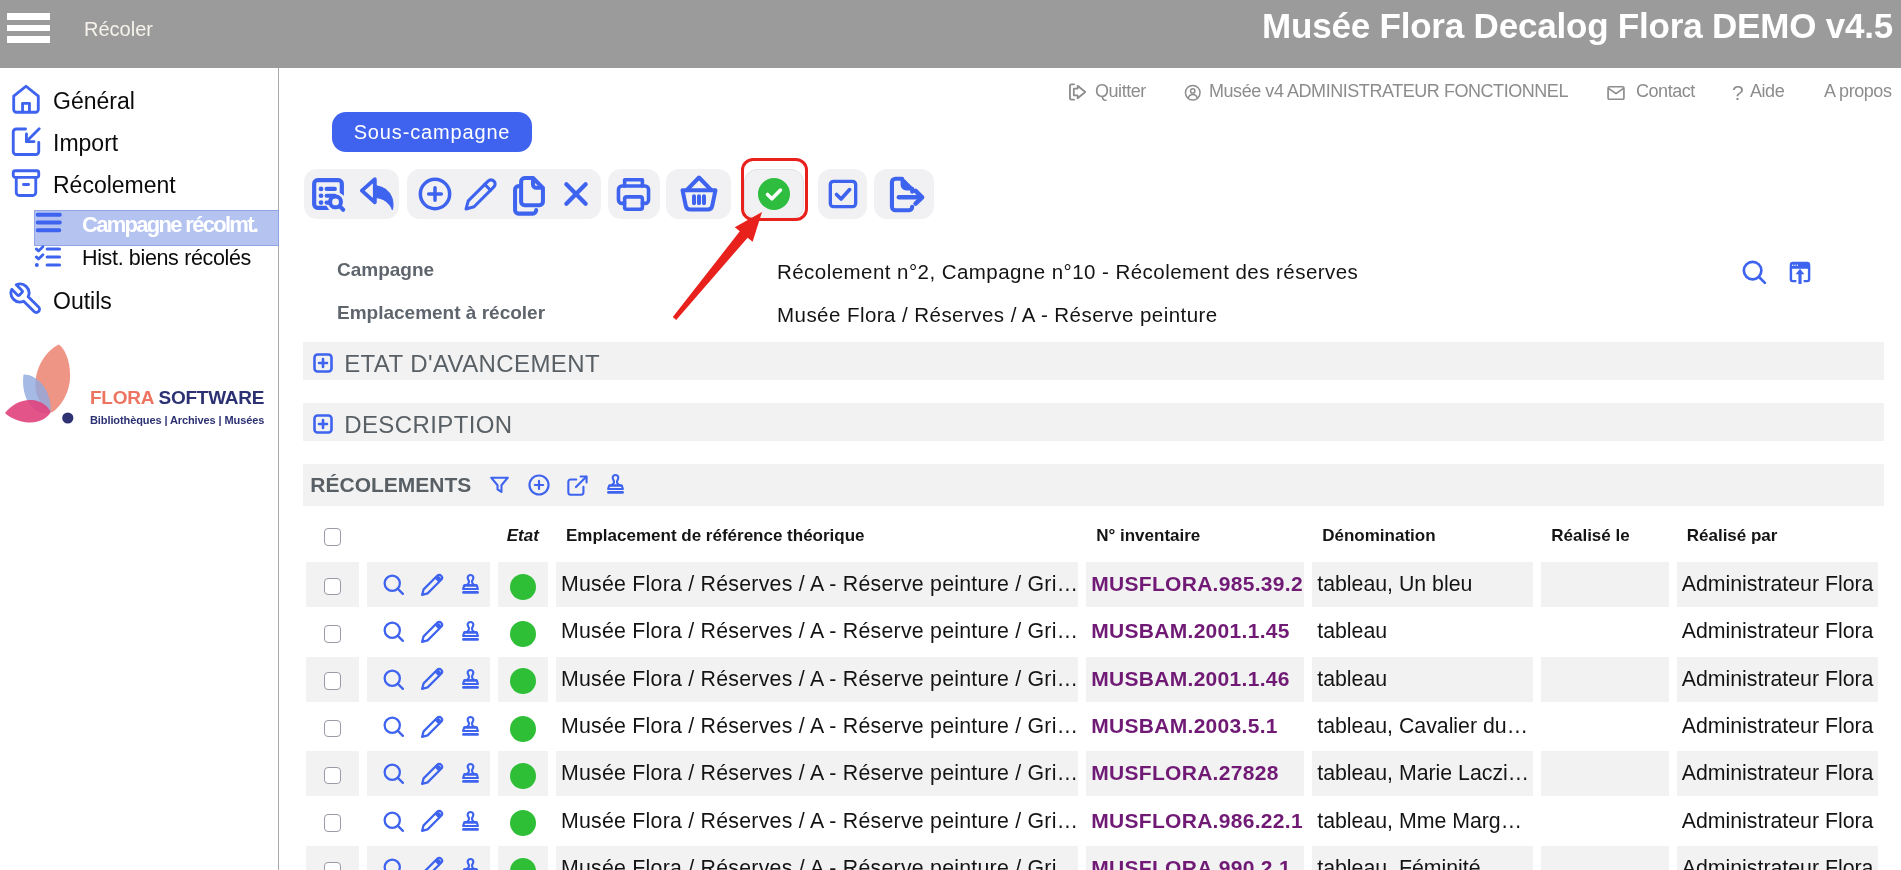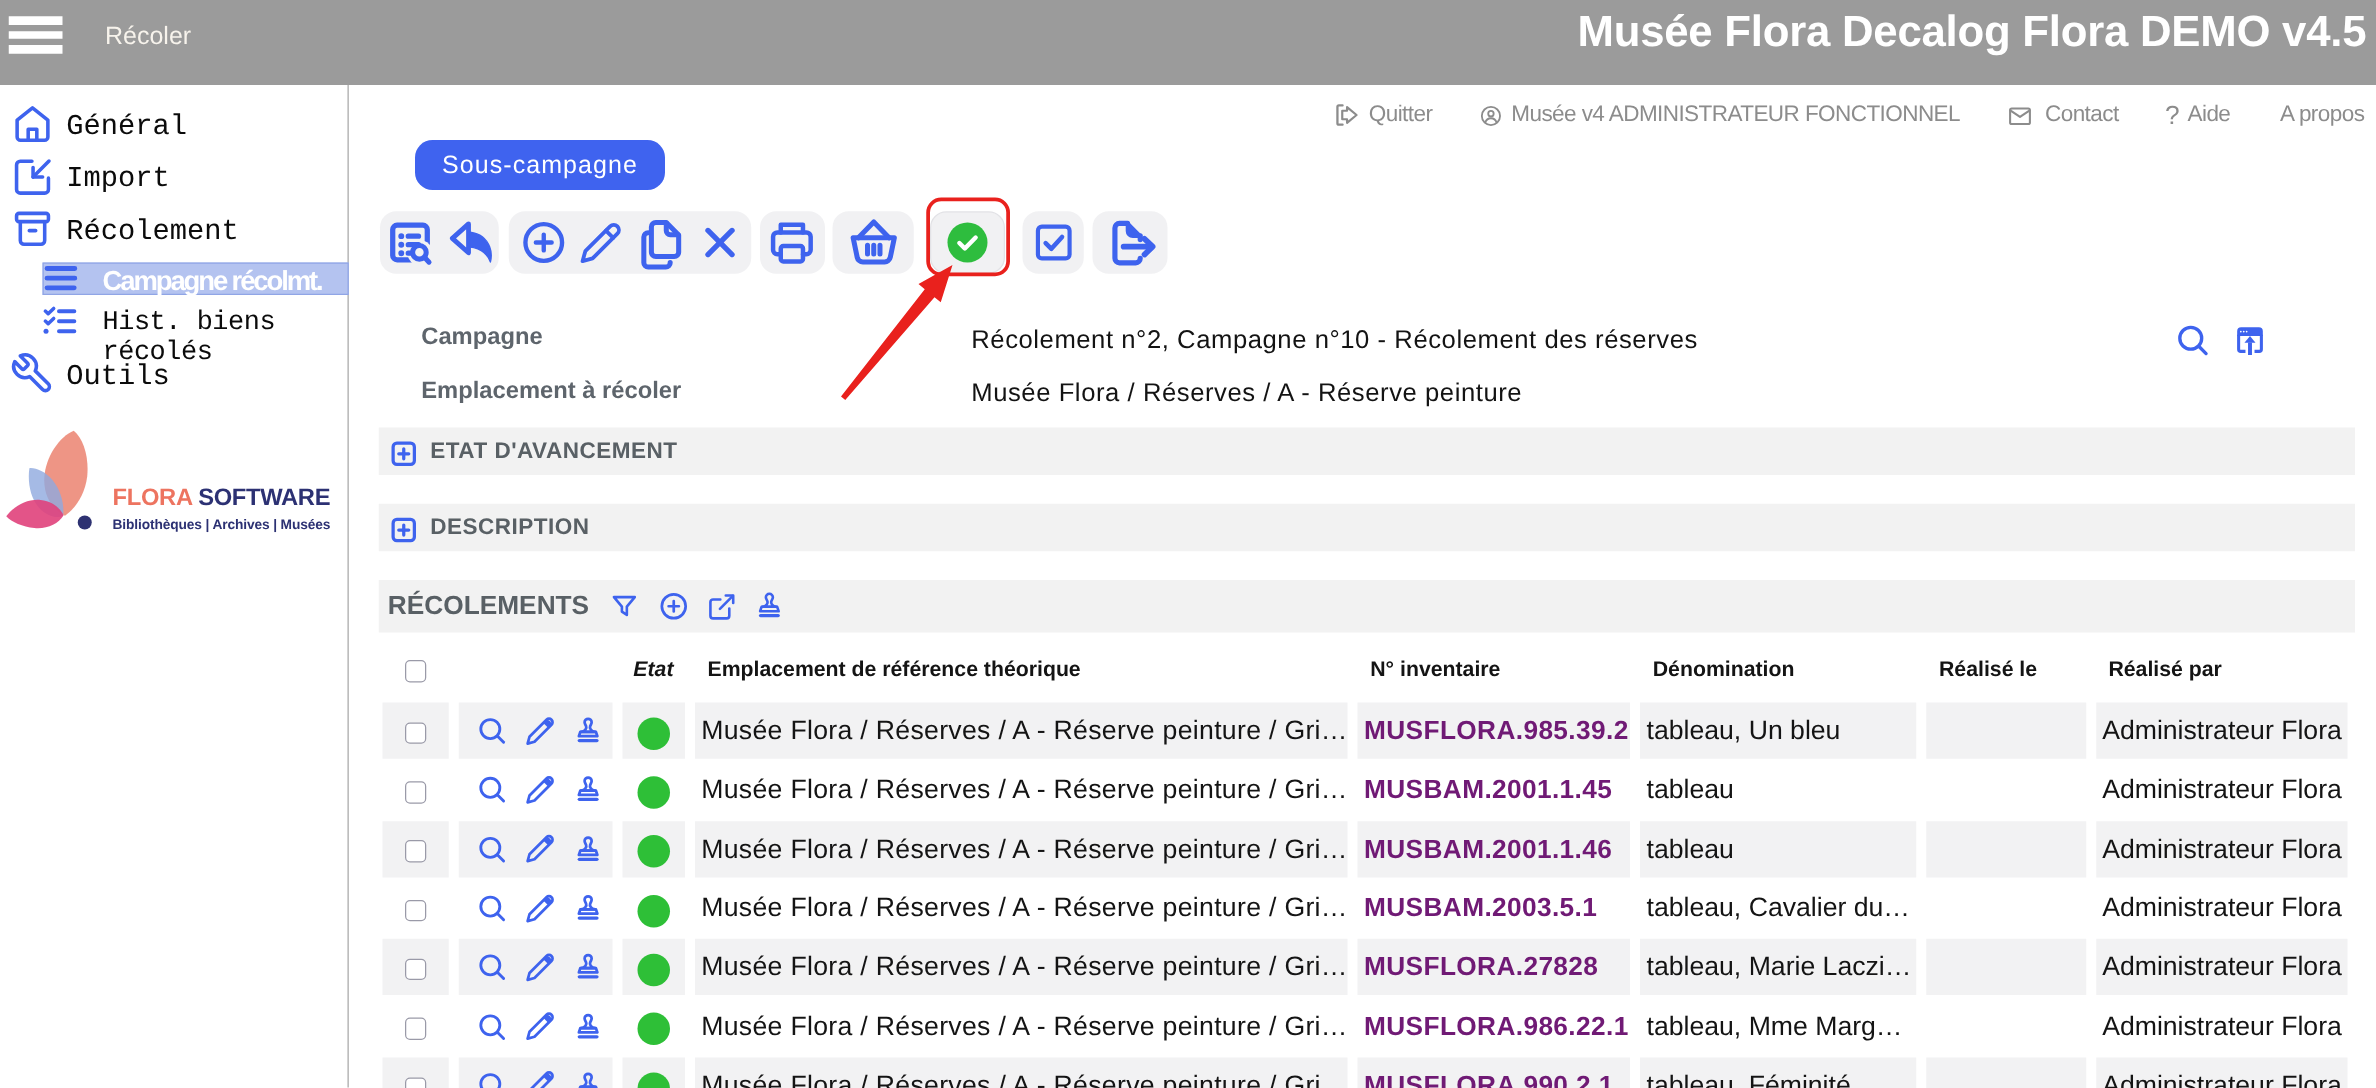--- a/index.html
+++ b/index.html
@@ -10,45 +10,45 @@
 #topbar { position:absolute; left:0; top:0; width:1901px; height:68px; background:#9b9b9b; }
 #burger { position:absolute; left:7px; top:13px; width:43px; height:30px; }
 #burger div { position:absolute; left:0; width:43px; height:6.5px; background:#fff; }
 #rec-title { position:absolute; left:84px; top:18px; color:#f7f3ec; font-size:20px; }
 #app-title { position:absolute; right:8px; top:6px; color:#fff; font-size:35px; font-weight:bold; letter-spacing:-0.2px; }
 
 #sidebar { position:absolute; left:0; top:68px; width:279px; height:802px; background:#fff;
   border-right:1px solid #a8a8a8; }
 .menu-item { position:absolute; left:0; width:278px; height:30px; }
 .menu-item .mi-icon { position:absolute; left:8px; top:-6px; }
-.menu-item .mi-text { position:absolute; left:53px; top:1px; font-size:23px; color:#0b0b0b;font-family:Liberation Mono, monospace; }
+.menu-item .mi-text { position:absolute; left:53px; top:1px; font-size:23px; color:#0b0b0b; }
 .submenu-item .mi-icon { left:32px; top:-4px; }
 .submenu-item .mi-text { left:82px; font-size:21.5px; letter-spacing:-0.35px; }
-#campagne-sel { position:absolute; left:34px; top:142px; width:245px; height:26px; background:#b4c3f0; border:1px solid #90a5e6; }
+#campagne-sel { position:absolute; left:34px; top:142px; width:245px; height:36px; background:#b4c3f0; border:1px solid #90a5e6; }
 #campagne-sel .mi-text { position:absolute; color:#fff; font-weight:bold; left:47px; top:1px; font-size:22px; letter-spacing:-1.7px; white-space:nowrap; }
 #campagne-sel .mi-icon { position:absolute; left:-1px; top:-3px; }
 
 #logo { position:absolute; left:0; top:262px; width:278px; height:130px; }
 
 .hlink { position:absolute; top:81px; color:#8c8c8c; font-size:18px; letter-spacing:-0.45px; white-space:nowrap; }
 .hicon { position:absolute; top:81px; }
 
 #souscamp { position:absolute; left:332px; top:112px; width:200px; height:40px;
   background:#3f63ef; border-radius:14px; color:#fff; font-size:20px; letter-spacing:0.85px;
   text-align:center; line-height:40px; }
 
 .tbtn { position:absolute; top:169px; height:50px; background:#f1f1f3; border-radius:13px;
   display:flex; align-items:center; justify-content:space-evenly; }
 
 .flabel { position:absolute; left:317px; font-size:19px; font-weight:bold; color:#5e656c;margin-left:20px; }
 .fval { position:absolute; left:777px; font-size:20.5px; color:#131313; letter-spacing:0.45px; }
 
 .secbar { position:absolute; left:303px; width:1581px; height:38px; background:#f2f2f2; }
 .secbar .plus { position:absolute; left:8.3px; top:8.8px; }
-.secbar .sectitle { position:absolute; left:41.2px; top:7.5px; font-size:18px; font-weight:bold; color:#596065; letter-spacing:0.4px; }
+.secbar .sectitle { position:absolute; left:41.2px; top:7.5px; font-size:24px; font-weight:normal; color:#596065; letter-spacing:0.4px; }
 
 #recbar { position:absolute; left:303px; top:464px; width:1581px; height:42px; background:#f2f2f2; }
 #recbar .sectitle { position:absolute; left:7.3px; top:9px; font-size:21px; font-weight:bold; color:#596065; letter-spacing:0px; }
 
 #tbl { position:absolute; left:298px; top:509px; border-collapse:separate; border-spacing:8.5px 2px; }
 #tbl th { font-size:17px; font-weight:bold; color:#141414; letter-spacing:0px; text-align:left; padding:0 0 0 10px;
   white-space:nowrap; height:49px; vertical-align:middle; }
 #tbl td { font-size:21.3px; color:#141414; letter-spacing:0px; padding:0 0 0 5px; white-space:nowrap; overflow:hidden;
   height:45.3px; vertical-align:middle; }
 #tbl tr.g td { background:#f2f2f3; }

